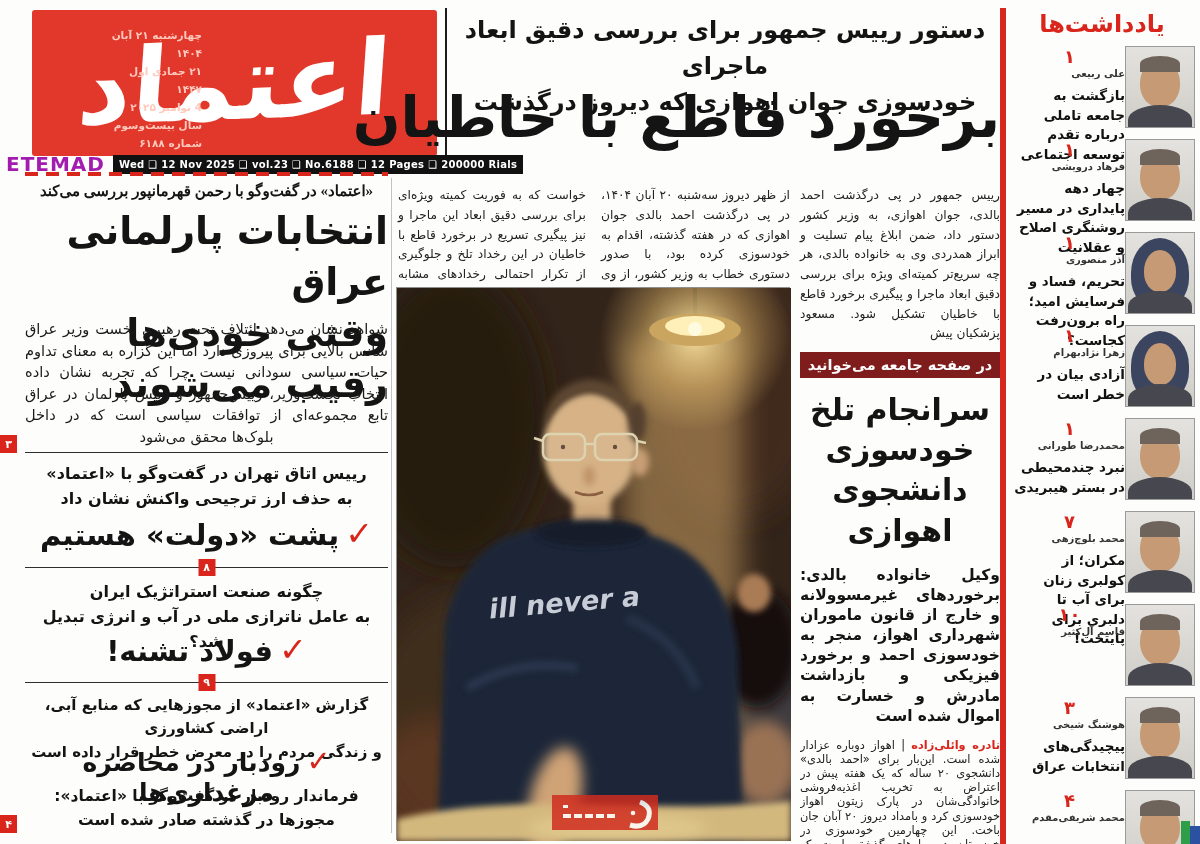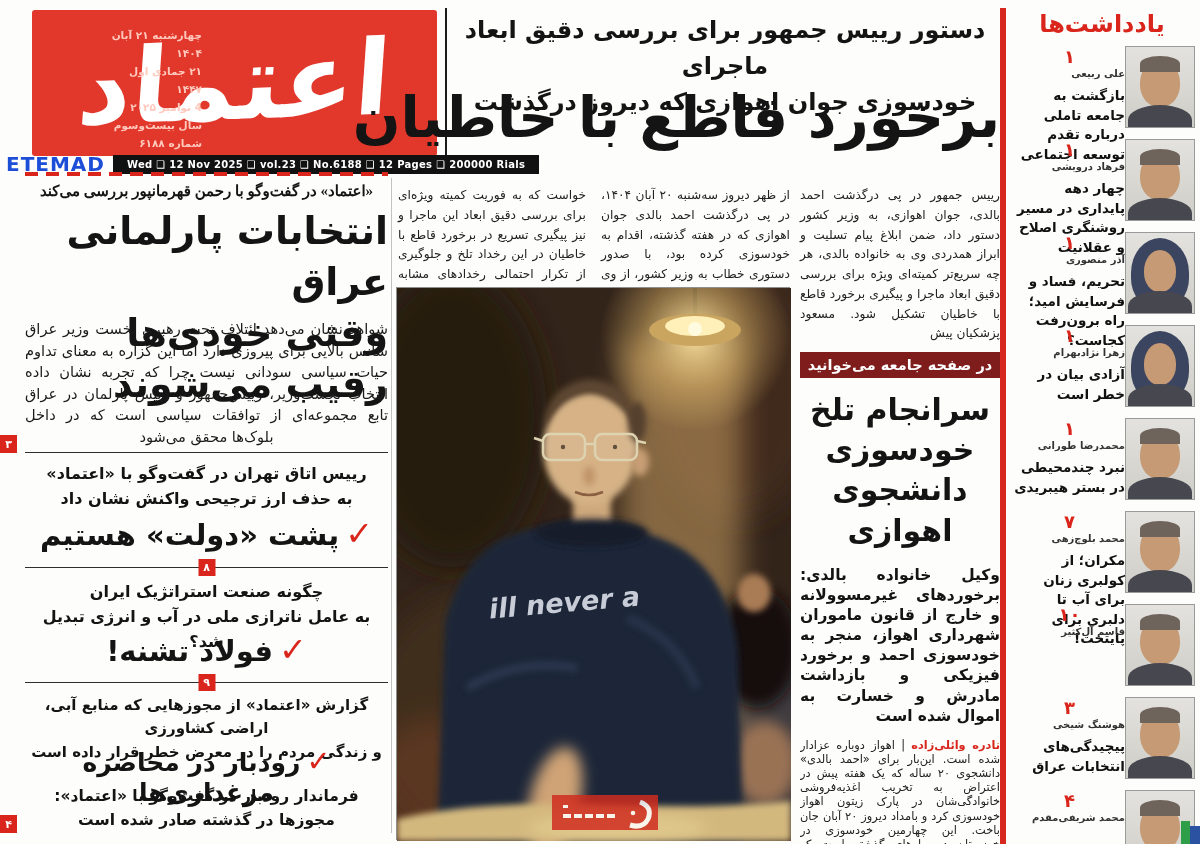--- a/index.html
+++ b/index.html
@@ -9,23 +9,23 @@
   .rtl{direction:rtl;unicode-bidi:embed;}
 
   
   #logo-box{left:32px;top:10px;width:405px;height:146px;background:#e2372b;border-radius:3px;overflow:hidden;}
   #logo-callig{position:absolute;inset:0;display:flex;align-items:center;justify-content:center;
     font-size:104px;font-weight:bold;color:#fff;transform:skew(-6deg) rotate(-2deg);line-height:1;}
   #logo-dates{position:absolute;left:68px;top:16px;width:102px;direction:rtl;text-align:right;
     font-size:10.5px;line-height:1.72;color:#ffc9bd;font-weight:bold;}
   #mast-divider{left:445px;top:8px;width:2px;height:158px;background:#1a1a1a;}
   #etemad-row{left:6px;top:155px;width:432px;height:19px;display:flex;align-items:stretch;}
-  #etemad-latin{font-size:20px;font-weight:bold;letter-spacing:1px;color:#1d4ed8;line-height:19px;padding-right:8px;}
+  #etemad-latin{font-size:20px;font-weight:bold;letter-spacing:1px;color:#a21caf;line-height:19px;padding-right:8px;}
   #info-bar{flex:1;background:#111;color:#fff;font-size:10px;font-weight:bold;display:flex;align-items:center;
-    padding:0 14px;white-space:nowrap;letter-spacing:.3px;}
+    padding:0 6px;white-space:nowrap;letter-spacing:.3px;}
 
   
   #lead-kicker{left:455px;top:12px;width:540px;text-align:center;font-weight:bold;font-size:24px;line-height:1.5;}
   #lead-headline{left:440px;top:82px;width:560px;text-align:center;font-weight:bold;font-size:56px;line-height:1.3;white-space:nowrap;}
   .lead-col{top:186px;font-size:12.2px;line-height:1.62;text-align:justify;text-align-last:right;color:#222;}
   #lead-col1{left:800px;width:200px;height:146px;}
   #lead-col2{left:601px;width:189px;height:102px;}
   #lead-col3{left:398px;width:188px;height:102px;}
 
   

